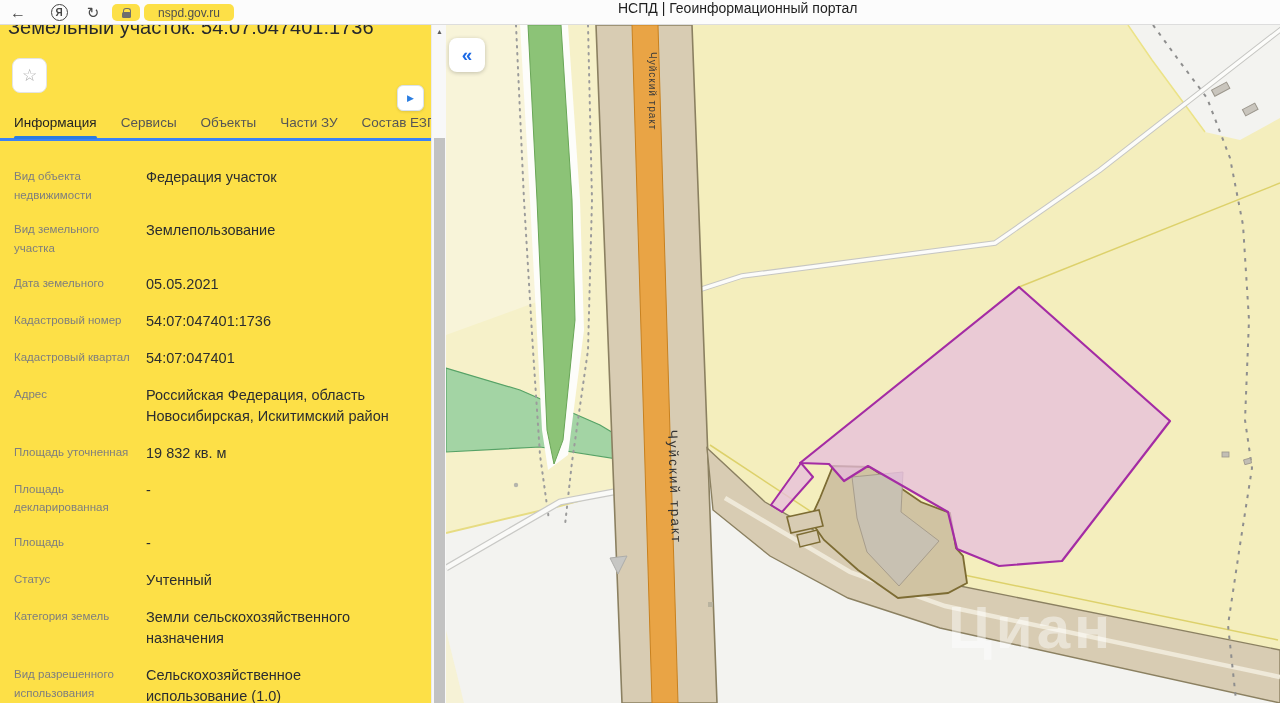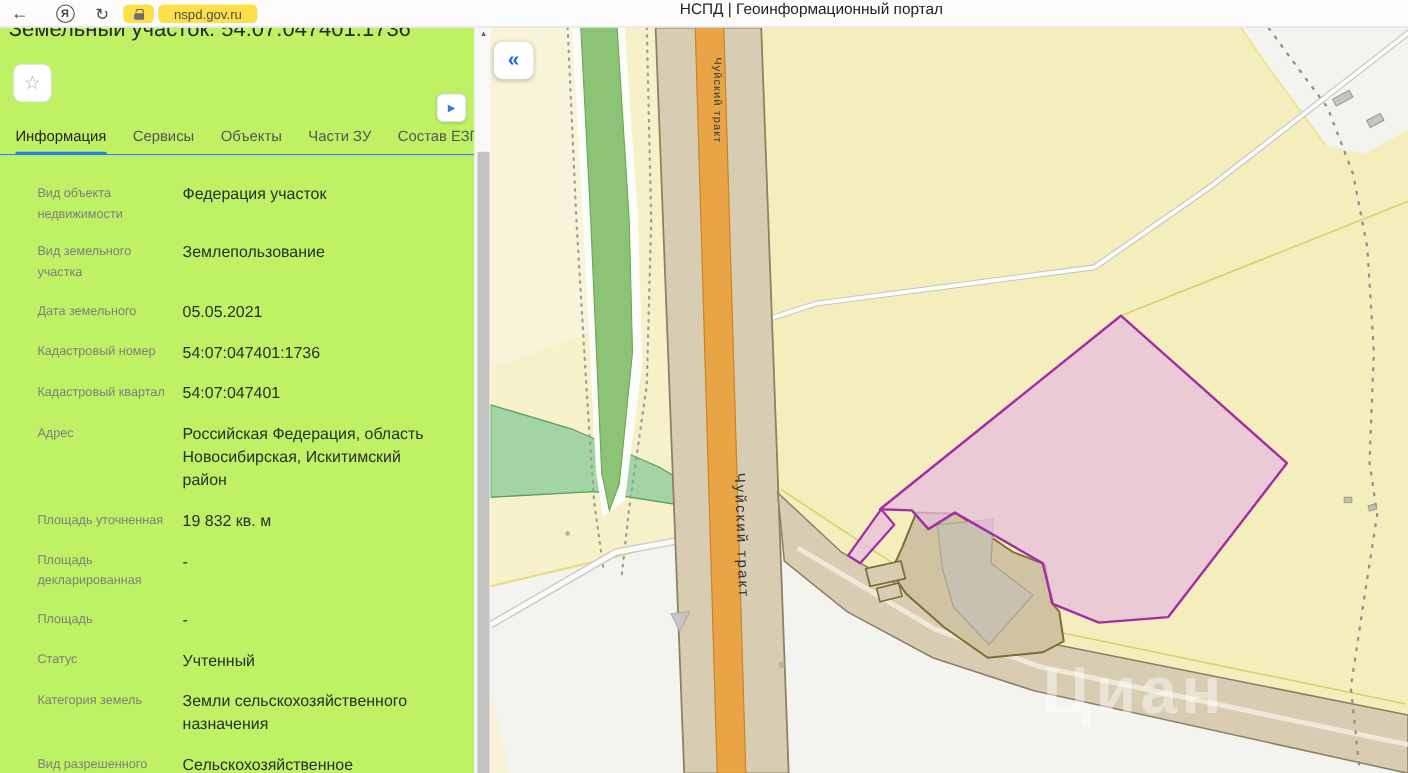--- a/index.html
+++ b/index.html
@@ -21,37 +21,37 @@
     display:flex; align-items:center; justify-content:center; }
   #lock-pill { left:112px; width:28px; }
   .lock-body { width:9px; height:6px; background:#6e6e6e; border-radius:1.5px; position:relative; margin-top:4px;}
   .lock-body::before { content:""; position:absolute; top:-4px; left:1.3px; width:6.2px; height:5px;
     border:1.5px solid #6e6e6e; border-bottom:none; border-radius:3px 3px 0 0; }
   #url-pill { left:144px; width:90px; font-size:12px; color:#4f4f4f; }
   #page-title { position:absolute; left:618px; top:0; height:16px; display:flex; align-items:center;
     font-size:14px; color:#1e1e1e; }
 
   
-  #panel { position:absolute; left:0; top:25px; width:431px; height:678px; background:#bef264; overflow:hidden; }
+  #panel { position:absolute; left:0; top:25px; width:431px; height:678px; background:#fde047; overflow:hidden; }
   #panel-title { margin:-9px 0 0 8px; font-size:20px; font-weight:500; color:#26282c; white-space:nowrap; }
   #fav-btn { position:absolute; left:12px; top:33px; width:35px; height:35px; border:1px solid #e4e4e4;
     border-radius:8px; background:#fff; display:flex; align-items:center; justify-content:center;
     color:#ababab; font-size:17px; cursor:pointer; }
-  #tabs { position:absolute; left:0; top:83px; width:431px; height:33px; border-bottom:1px solid #3b82f6;
+  #tabs { position:absolute; left:0; top:83px; width:431px; height:33px; border-bottom:3px solid #3b82f6;
     display:flex; gap:24px; padding:0 0 0 14px; }
   .tab { position:relative; font-size:13.5px; color:#565656; display:flex; align-items:center;
     white-space:nowrap; padding-bottom:2px; cursor:pointer; }
   .tab.active { color:#232323; }
   .tab.active::after { content:""; position:absolute; left:0; right:0; bottom:-1px; height:3px;
     background:#2a7de1; border-radius:2px; }
   #tabs-more { position:absolute; left:397px; top:85px; width:27px; height:26px; background:#fff;
     border:1px solid #d9e2ec; border-radius:6px; box-shadow:0 1px 3px rgba(0,0,0,.12);
     display:flex; align-items:center; justify-content:center; color:#2a7de1; font-size:9px; cursor:pointer; z-index:5;}
   #fields { position:absolute; left:0; top:116px; width:420px; padding:26px 14px 0 14px; }
-  .frow { display:flex; margin-bottom:16px;margin-left:20px; }
+  .frow { display:flex; margin-bottom:16px; }
   .flabel { width:132px; flex:0 0 132px; font-size:11.5px; line-height:1.62; color:#7e7e7e; padding-right:6px; }
   .fvalue { flex:1; font-size:14.5px; line-height:1.45; color:#2b2d30; }
 
   
   #pscroll { position:absolute; left:431px; top:25px; width:15px; height:678px; background:#f8f8f8;
     border-left:1px solid #ebebeb; }
   #pscroll-up { position:absolute; top:3px; left:0; width:15px; text-align:center; font-size:7px; color:#5f5f5f; }
   #pscroll-thumb { position:absolute; top:113px; left:2px; width:11px; height:565px; background:#c2c2c2; }
 
   

